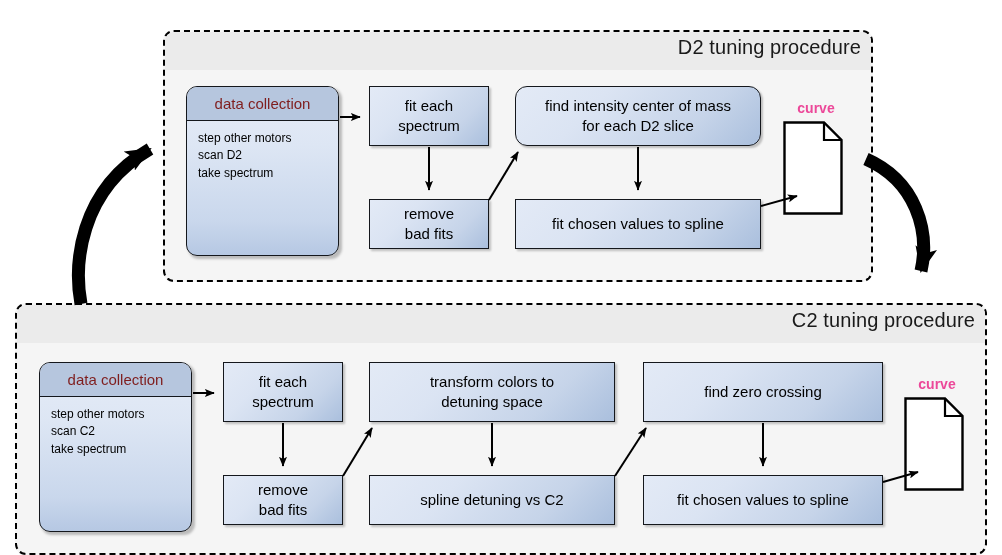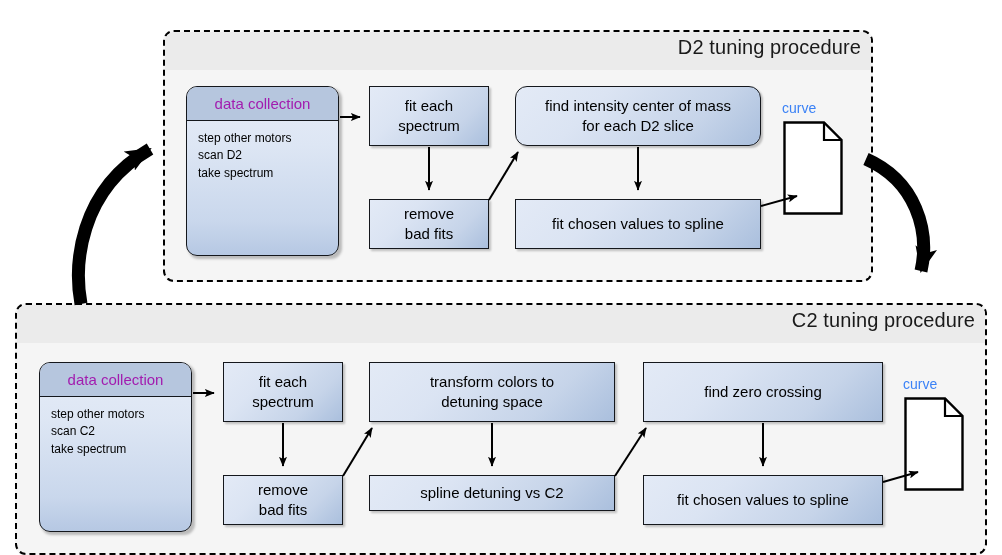--- a/index.html
+++ b/index.html
@@ -78,39 +78,40 @@
     overflow: hidden;
   }
   .dc-header {
     height: 33px;
     background: #b6c6de;
     border-bottom: 1.8px solid #14171c;
     display: flex;
     align-items: center;
     justify-content: center;
     font-size: 15px;
-    color: #a21caf;
+    color: #7f1d1d;
   }
   .dc-body {
     padding: 9px 0 0 11px;
     font-size: 12px;
     line-height: 1.45;
     color: #000000;
   }
   .dc-body span { display: block; white-space: nowrap; }
 
   
   .doc-wrap { position: absolute; }
   .doc-label {
     position: absolute;
     left: 0; right: 0;
     top: 0;
+    text-align: center;
     font-size: 14px;
-    font-weight: normal;
-    color: #3b82f6;
+    font-weight: bold;
+    color: #ec4899;
   }
   .doc-icon { position: absolute; left: 0; top: 20px; }
 
   
   #wires {
     position: absolute;
     left: 0; top: 0;
     width: 1002px;
     height: 555px;
     pointer-events: none;
@@ -198,21 +199,21 @@
     </div>
   </div>
 
   <div class="pbox" style="left:369px; top:346px; width:246px; height:60px;">
     <div>
       <span>transform colors to</span>
       <span>detuning space</span>
     </div>
   </div>
 
-  <div class="pbox" style="left:369px; top:459px; width:246px; height:36px;">
+  <div class="pbox" style="left:369px; top:459px; width:246px; height:50px;">
     <div>
       <span>spline detuning vs C2</span>
     </div>
   </div>
 
   <div class="pbox" style="left:643px; top:346px; width:240px; height:60px;">
     <div>
       <span>find zero crossing</span>
     </div>
   </div>

